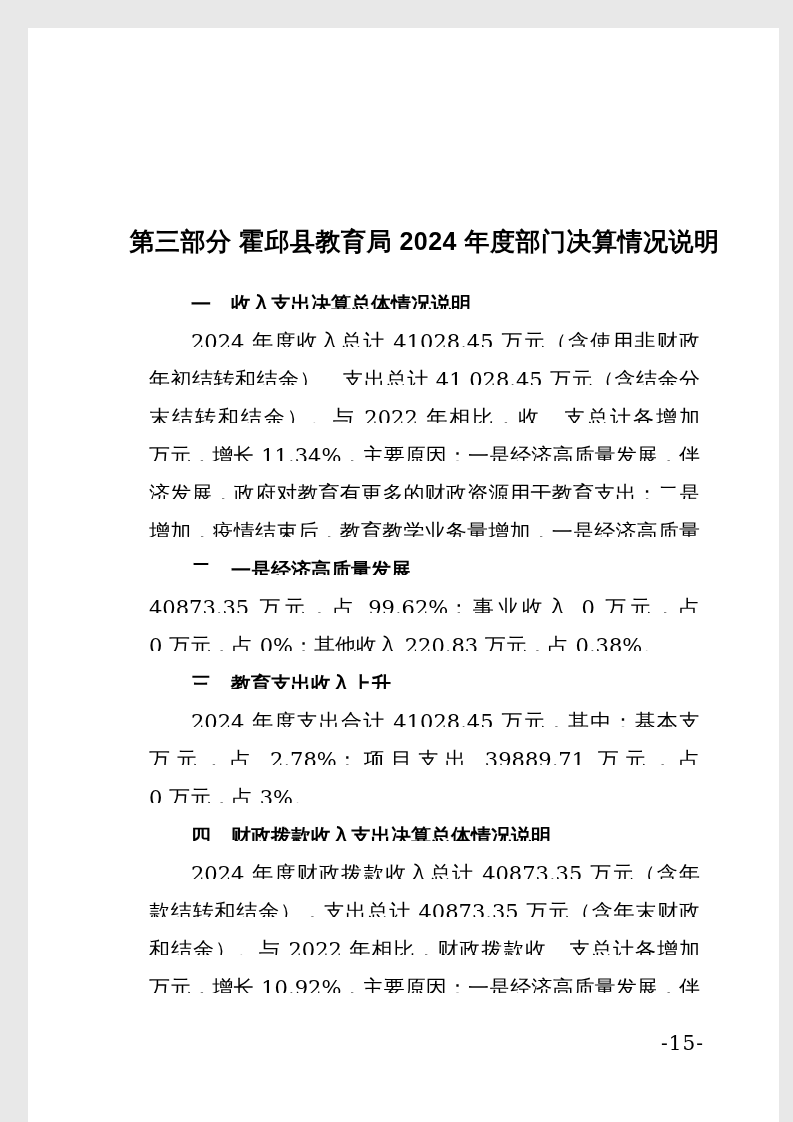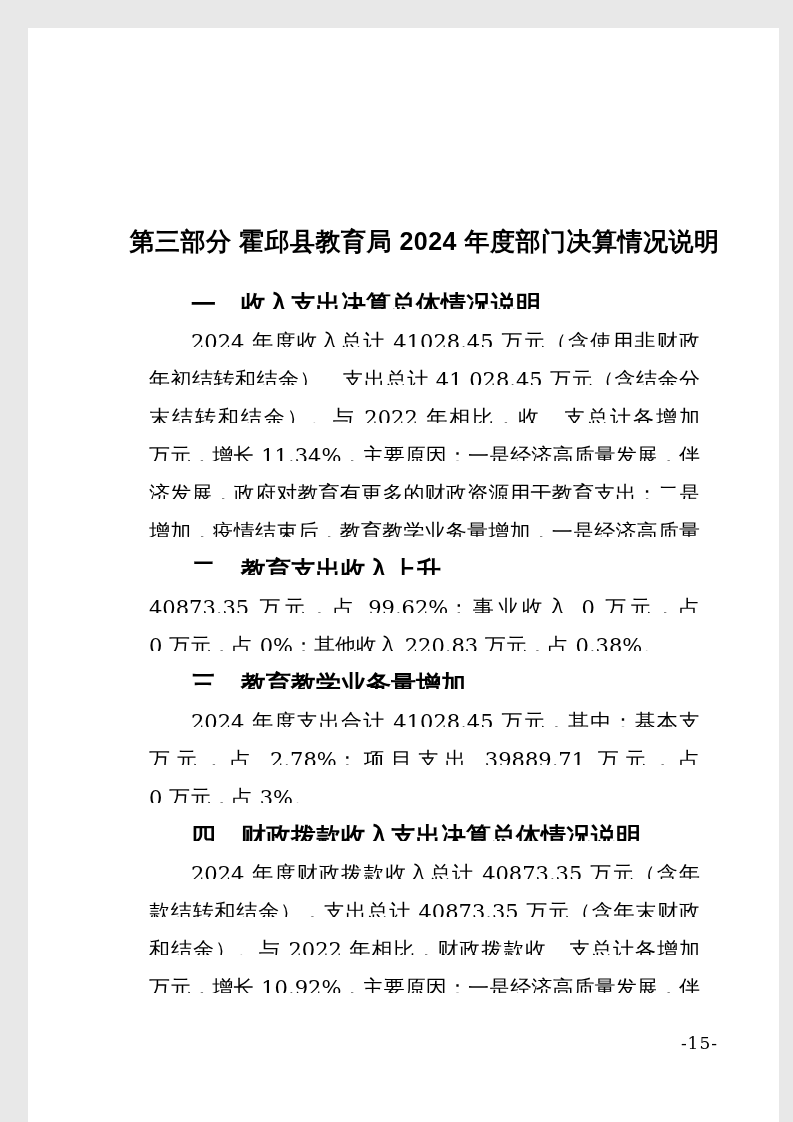--- a/index.html
+++ b/index.html
@@ -29,42 +29,42 @@
   }
   .doc-body {
     position: absolute;
     top: 229px;
     left: 93px;
     width: 607px;
   }
   .heading {
     height: 38px;
     line-height: 38px;
-    font-size: 25px;
+    font-size: 20px;
     font-weight: 700;
     font-family: "Liberation Sans", "DejaVu Sans", sans-serif;
     text-indent: 42px;
     white-space: nowrap;
     overflow: hidden;
   }
   .line {
     height: 38px;
     line-height: 38px;
     font-size: 21px;
     text-align: justify;
     text-align-last: justify;
     overflow: hidden;
   }
   .line.first { text-indent: 42px; }
   .line.last { text-align-last: left; }
   .page-number {
     position: absolute;
     top: 991px;
-    right: 89px;
-    font-size: 17px;
+    right: 103px;
+    font-size: 20px;
     line-height: 20px;
     font-family: "DejaVu Serif", "Liberation Serif", serif;
     letter-spacing: 1px;
   }
 </style>
 </head>
 <body>
 
 <div class="page">
 
@@ -73,25 +73,25 @@
   <div class="doc-body">
 
     <div class="heading">一、收入支出决算总体情况说明</div>
     <div class="line first">2024 年度收入总计 41028.45 万元（含使用非财政拨款结余、</div>
     <div class="line">年初结转和结余）、支出总计 41,028.45 万元（含结余分配、年</div>
     <div class="line">末结转和结余）。与 2022 年相比，收、支总计各增加 4,179.55</div>
     <div class="line">万元，增长 11.34%，主要原因：一是经济高质量发展，伴随地方经</div>
     <div class="line">济发展，政府对教育有更多的财政资源用于教育支出；二是工作业务</div>
     <div class="line last">增加，疫情结束后，教育教学业务量增加，一是经济高质量发展。</div>
 
-    <div class="heading">二、教育支出收入上升</div>
+    <div class="heading">二、一是经济高质量发展</div>
     <div class="line">40873.35 万元，占 99.62%；事业收入 0 万元，占 0%；经营收入</div>
     <div class="line last">0 万元，占 0%；其他收入 220.83 万元，占 0.38%。</div>
 
-    <div class="heading">三、教育教学业务量增加</div>
+    <div class="heading">三、教育支出收入上升</div>
     <div class="line first">2024 年度支出合计 41028.45 万元，其中：基本支出 1138.74</div>
     <div class="line">万元，占 2.78%；项目支出 39889.71 万元，占 97.22%；经营支出</div>
     <div class="line last">0 万元，占 3%。</div>
 
     <div class="heading">四、财政拨款收入支出决算总体情况说明</div>
     <div class="line first">2024 年度财政拨款收入总计 40873.35 万元（含年初财政拨</div>
     <div class="line">款结转和结余），支出总计 40873.35 万元（含年末财政拨款结转</div>
     <div class="line">和结余）。与 2022 年相比，财政拨款收、支总计各增加 4024.45</div>
     <div class="line last">万元，增长 10.92%，主要原因：一是经济高质量发展，伴随地方</div>
 

